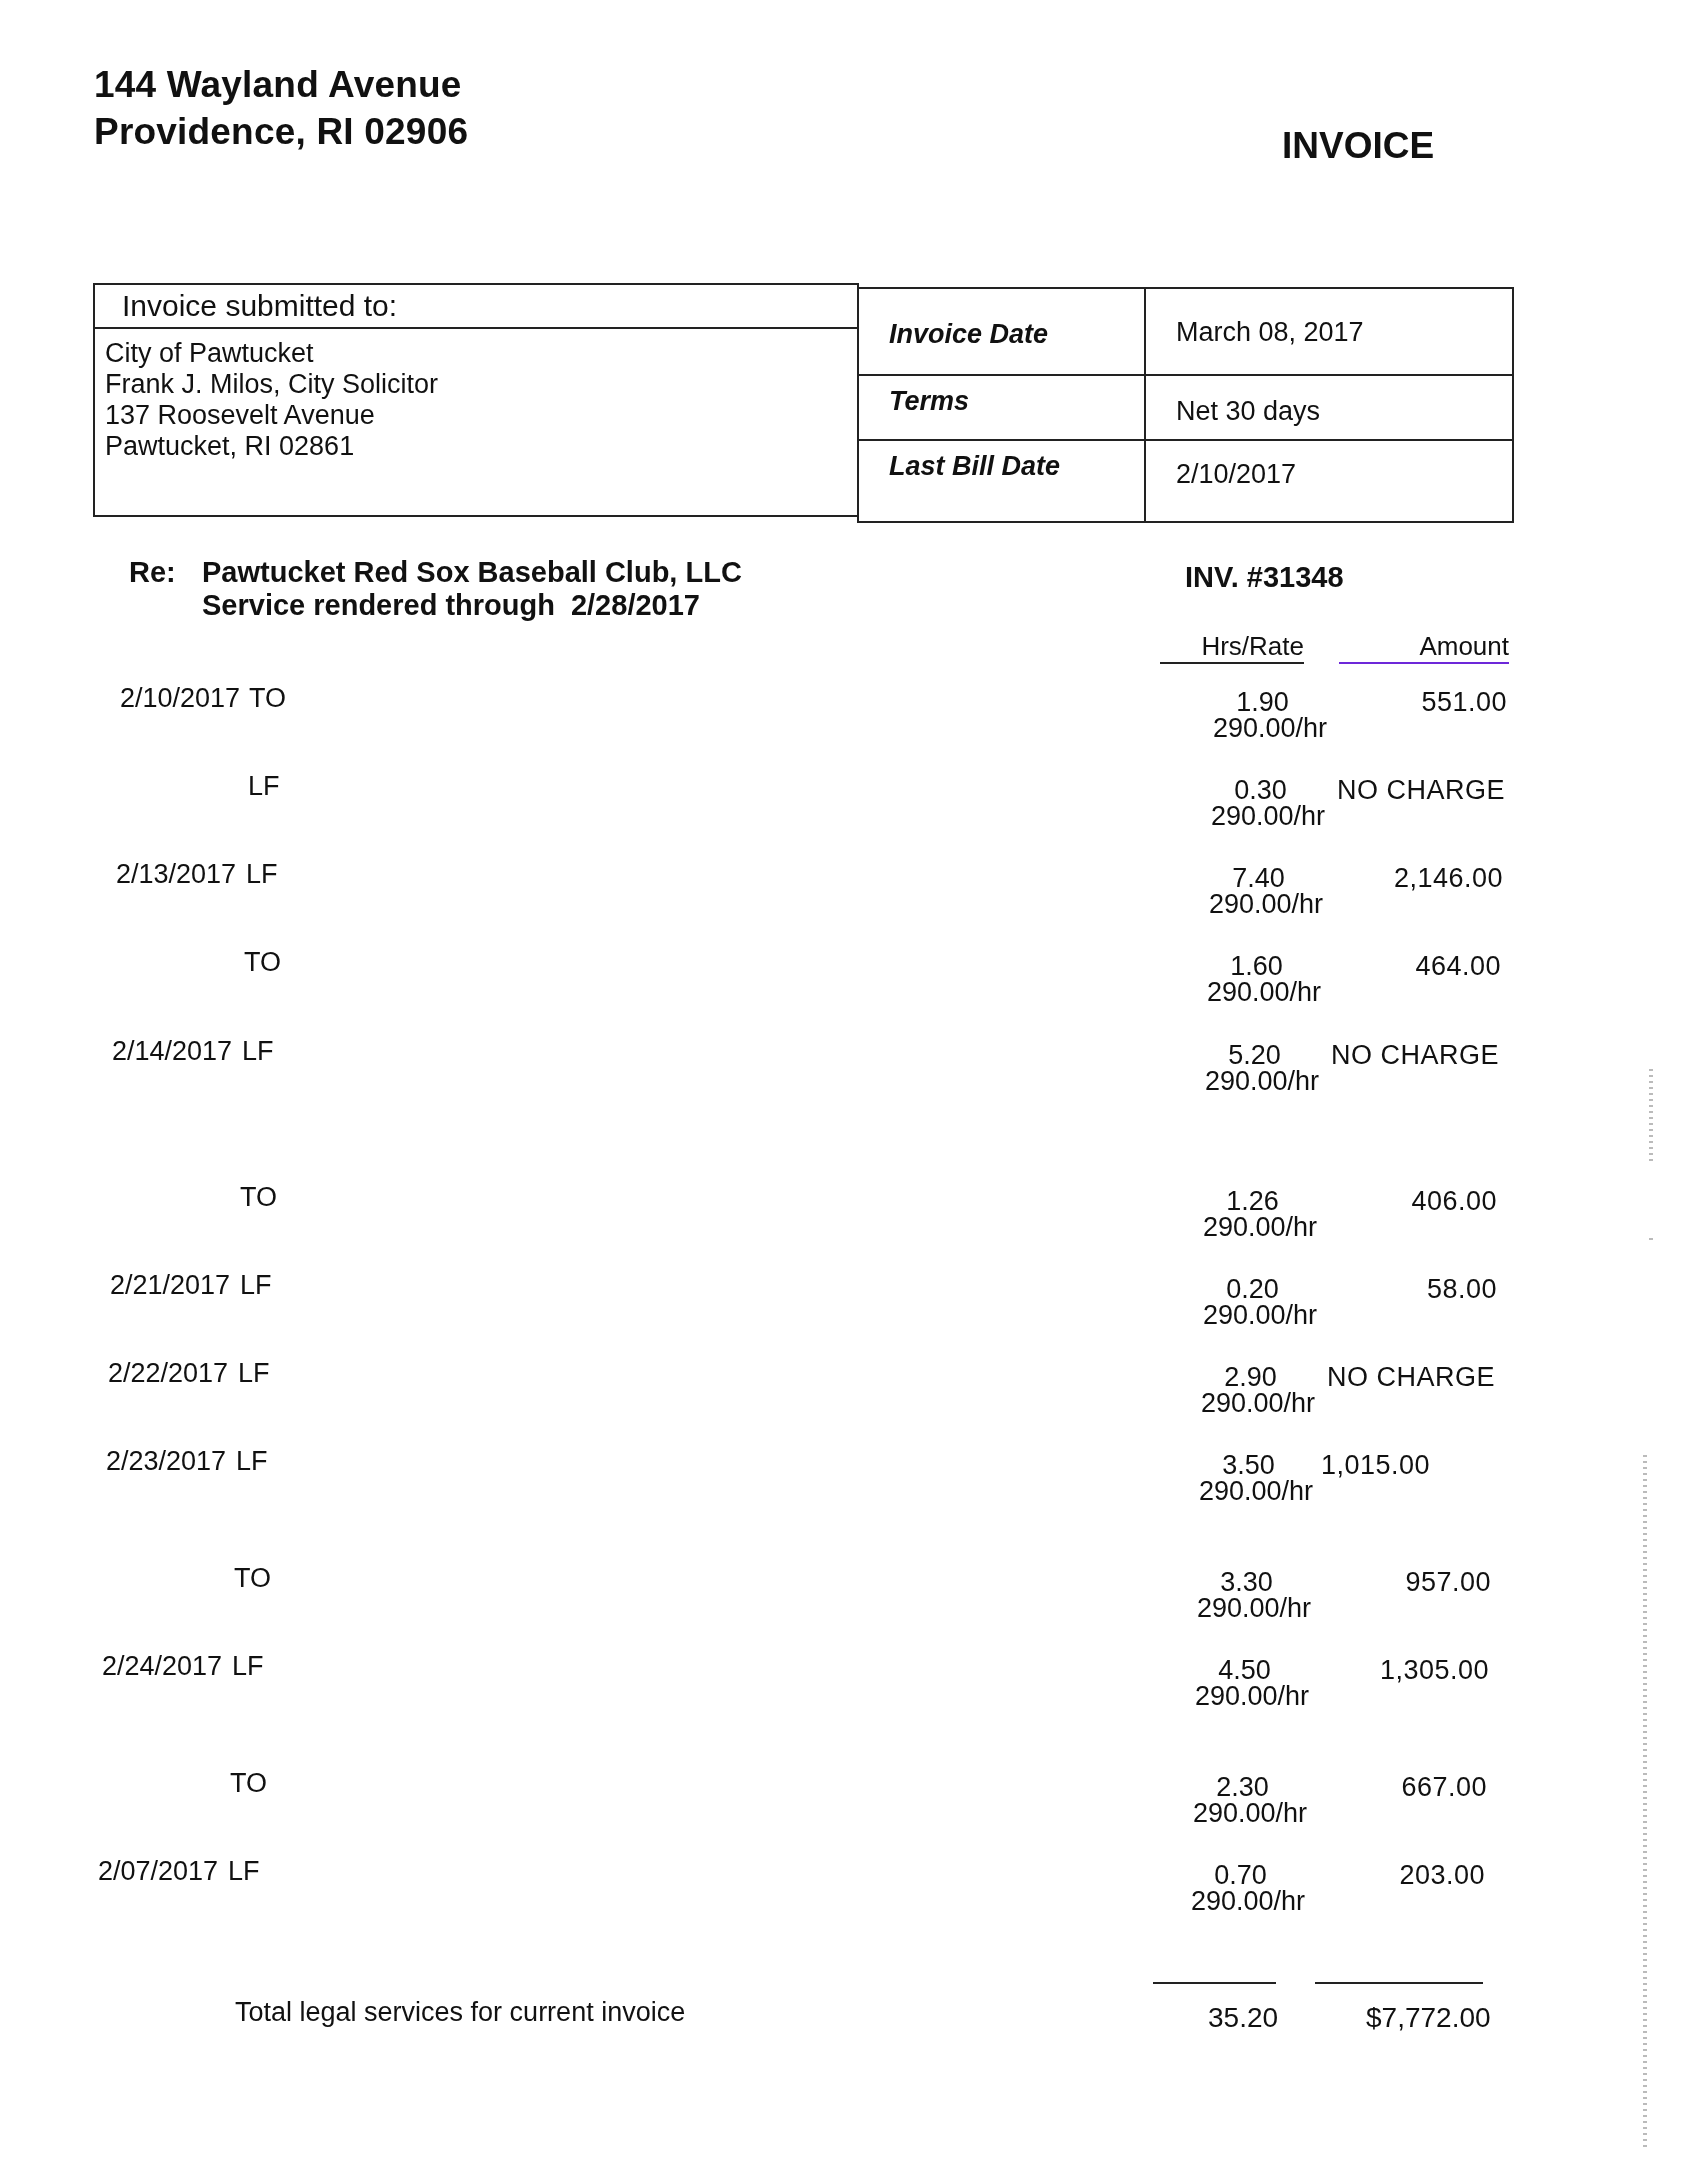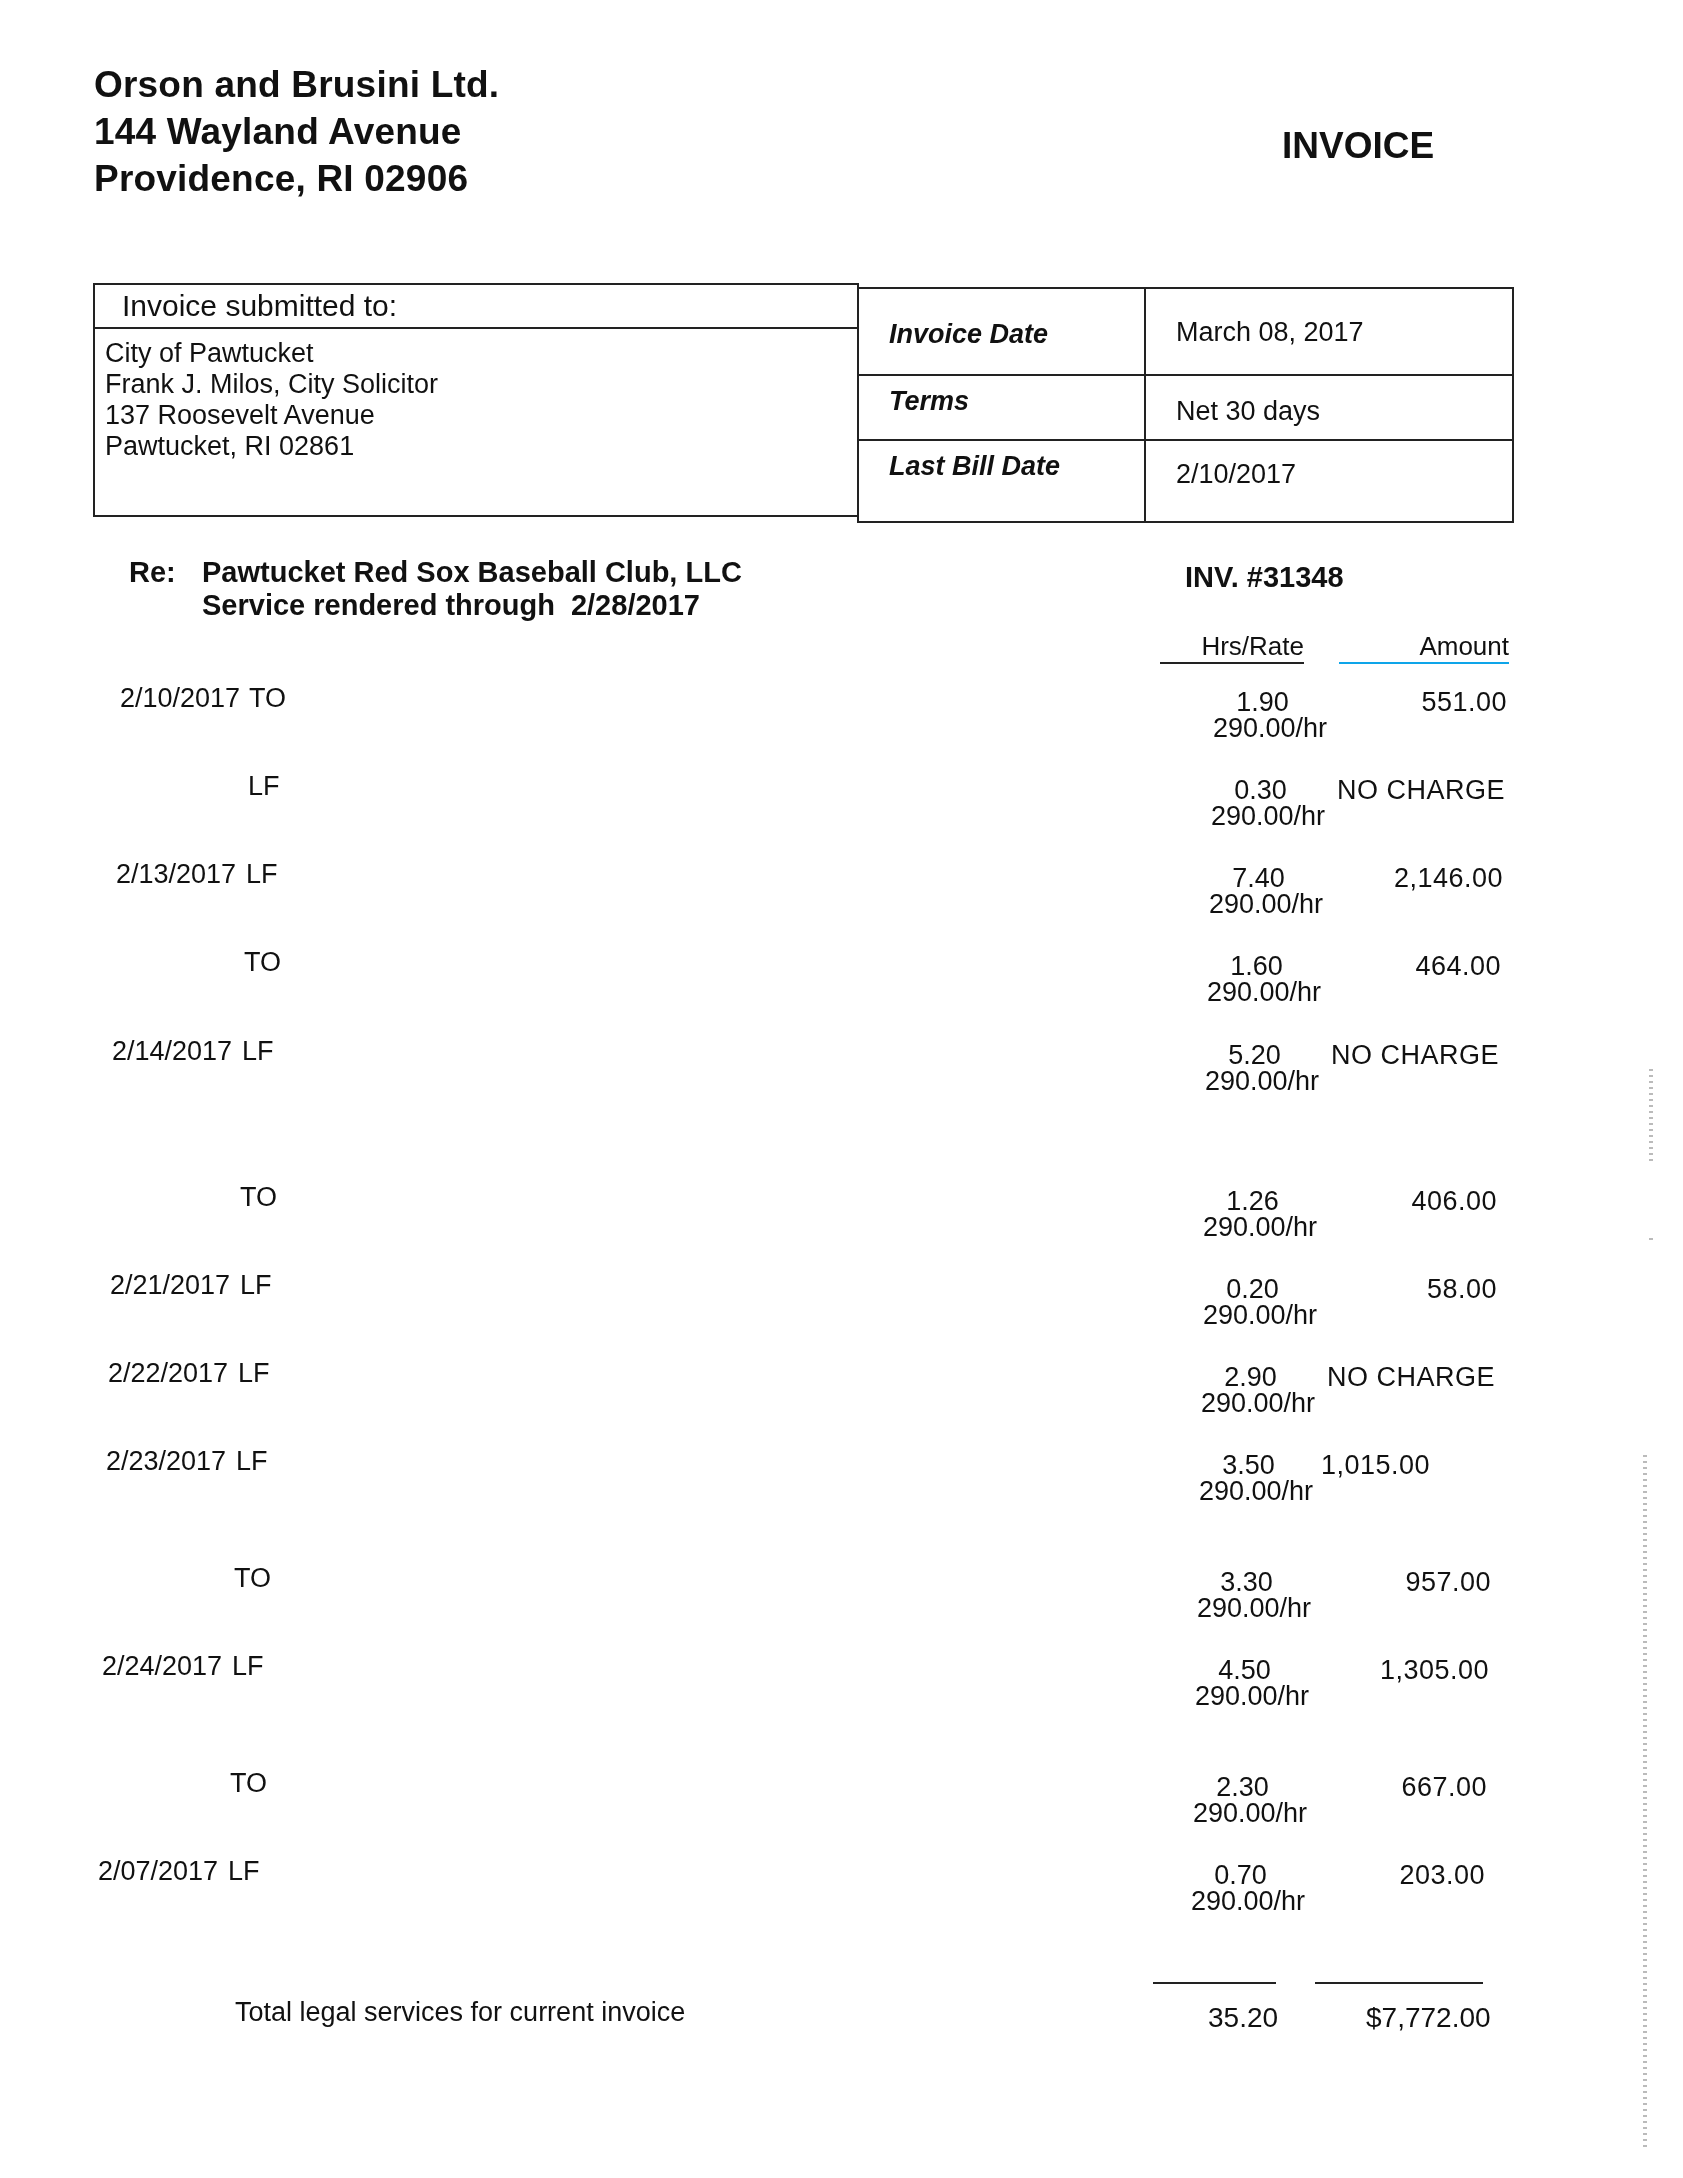--- a/index.html
+++ b/index.html
@@ -23,41 +23,40 @@
   .hdiv { position:absolute; left:0; width:100%; height:2px; background:#222; }
 
   .re { left:129px; top:556px; font-size:29px; font-weight:bold; line-height:33px; }
   .re .label { display:inline-block; width:73px; }
   .re .line2 { padding-left:73px; }
   .re .thru-date { margin-left:16px; }
   .invno { left:1185px; top:561px; font-size:29px; font-weight:bold; }
 
   .col-head { top:631px; font-size:26px; text-decoration:underline; }
   .hrs-head { left:1160px; width:144px; text-align:right; border-bottom:2px solid #222; text-decoration:none; }
-  .amt-head { left:1339px; width:170px; text-align:right; border-bottom:2px solid #0ea5e9; text-decoration:none; }
+  .amt-head { left:1339px; width:170px; text-align:right; border-bottom:2px solid #6d28d9; text-decoration:none; }
 
   .entry { position:absolute; left:0; width:1683px; height:79px; }
   .entry .date { position:absolute; width:149px; text-align:right; font-size:27px; }
   .entry .code { position:absolute; font-size:27px; }
   .entry .hrs { position:absolute; width:99px; text-align:center; font-size:27px; }
   .entry .rate { position:absolute; font-size:27px; top:30px; }
   .entry .amt { position:absolute; width:218px; text-align:right; font-size:27px; letter-spacing:0.5px; }
 
   .total-rule { position:absolute; height:2px; background:#222; }
   .total-label { left:235px; top:1997px; font-size:27px; }
   .total-hrs { left:1208px; top:2002px; font-size:28px; }
   .total-amt { left:1366px; top:2002px; font-size:28px; width:124px; text-align:right; }
 
   .scan-edge { position:absolute; left:1649px; width:4px; background:repeating-linear-gradient(#bbb 0 2px, transparent 2px 6px); }
 </style>
 </head>
 <body>
 
 <div class="abs firm">
-  <div>Orson and Brusini Ltd.</div>
   <div>144 Wayland Avenue</div>
   <div>Providence, RI 02906</div>
 </div>
 <div class="abs doc-title">INVOICE</div>
 
 <div class="abs box submit-box">
   <div class="submit-head">
     <span>Invoice submitted to:</span>
   </div>
   <div class="addr">

